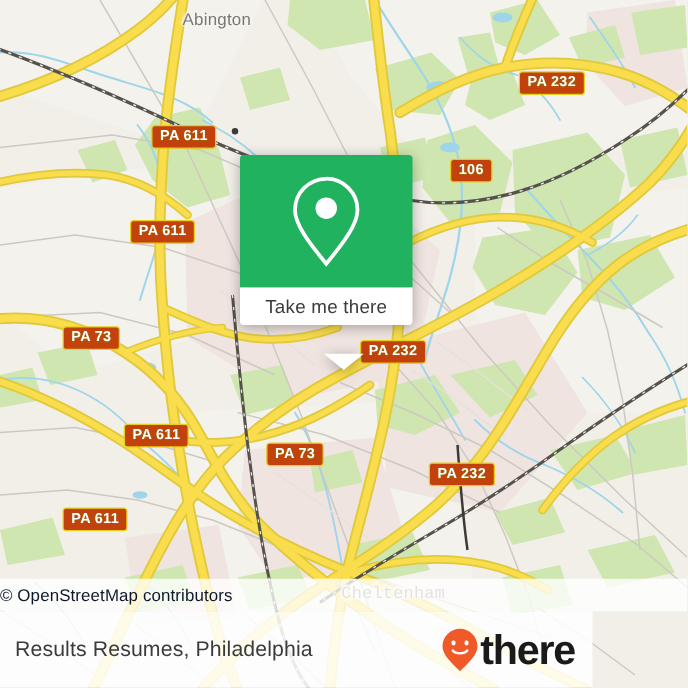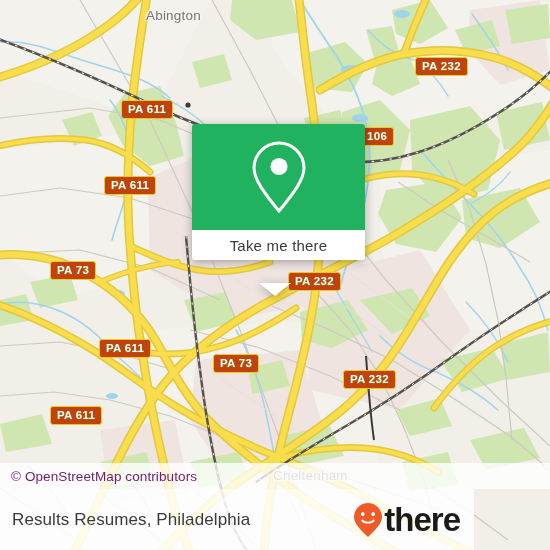--- a/index.html
+++ b/index.html
@@ -41,21 +41,21 @@
     padding:1px 6px 2px 6px;
     line-height:14px;
     white-space:nowrap;
     text-shadow:0 1px 0 rgba(140,120,0,.55), 1px 0 0 rgba(140,120,0,.3), -1px 0 0 rgba(140,120,0,.3);
   }
 
   
   #popup{
     position:absolute;
     left:192px; top:124px;
-    width:173px;
+    width:138px;
     filter:drop-shadow(0 2px 5px rgba(0,0,0,.30));
     z-index:40;
   }
   #popup-head{
     height:106px;
     background:#20b25f;
     border-radius:3px 3px 0 0;
     display:flex; align-items:center; justify-content:center;
   }
   #popup-head svg{ display:block; }
@@ -80,21 +80,21 @@
   }
 
   
   #osm-band{
     position:absolute; left:0; top:463px; width:550px; height:26px;
     background:rgba(255,255,255,.78);
     display:flex; align-items:center;
     z-index:30;
   }
   #osm-text{
-    font-size:13.5px; color:#701a75; padding-left:11px; letter-spacing:.1px;
+    font-size:13.5px; color:#0f172a; letter-spacing:.1px;
   }
 
   
   #bottombar{
     position:absolute; left:0; top:489px; width:474px; height:61px;
     background:rgba(255,255,255,.88);
     display:flex; align-items:center; justify-content:space-between;
     z-index:30;
   }
   #bottom-title{
@@ -288,21 +288,21 @@
         <g fill="none" stroke="#3c3a36">
           <path d="M366,356 C368,384 370,412 374,440" stroke-width="2"></path>
         </g>
 
         <circle cx="188" cy="105" r="2.6" fill="#3a3a3a"></circle>
       </g>
     </svg>
   </div>
 
   <div class="place-label" style="left:146px; top:8px;">Abington</div>
-  <div class="place-label" style="left:273px; top:468px;">Cheltenham</div>
+  <div class="place-label" style="left:273px; top:468px;font-family:Liberation Mono, monospace;">Cheltenham</div>
 
   <div class="shield" style="left:415px; top:57px;">PA 232</div>
   <div class="shield" style="left:121px; top:100px;">PA 611</div>
   <div class="shield" style="left:360px; top:127px;">106</div>
   <div class="shield" style="left:104px; top:176px;">PA 611</div>
   <div class="shield" style="left:50px; top:261px;">PA 73</div>
   <div class="shield" style="left:288px; top:272px;">PA 232</div>
   <div class="shield" style="left:99px; top:339px;">PA 611</div>
   <div class="shield" style="left:213px; top:354px;">PA 73</div>
   <div class="shield" style="left:343px; top:370px;">PA 232</div>

